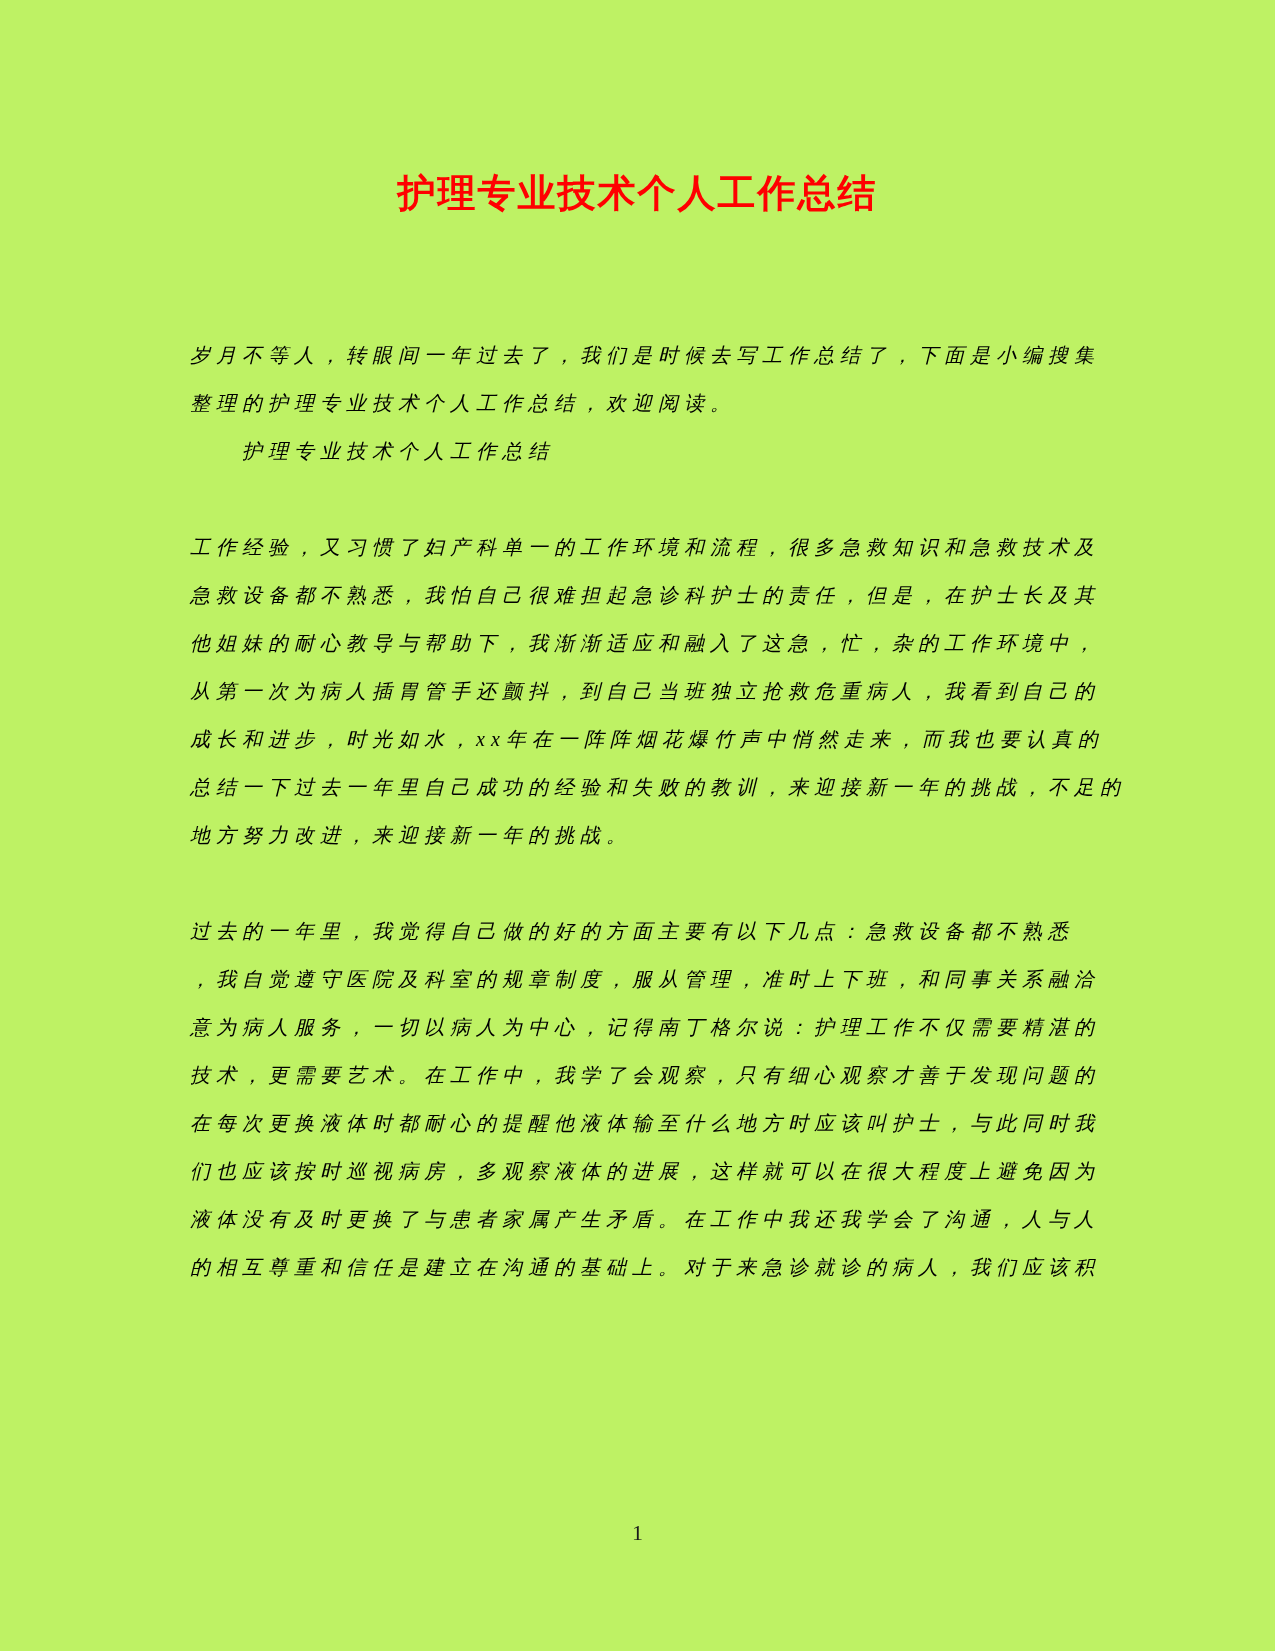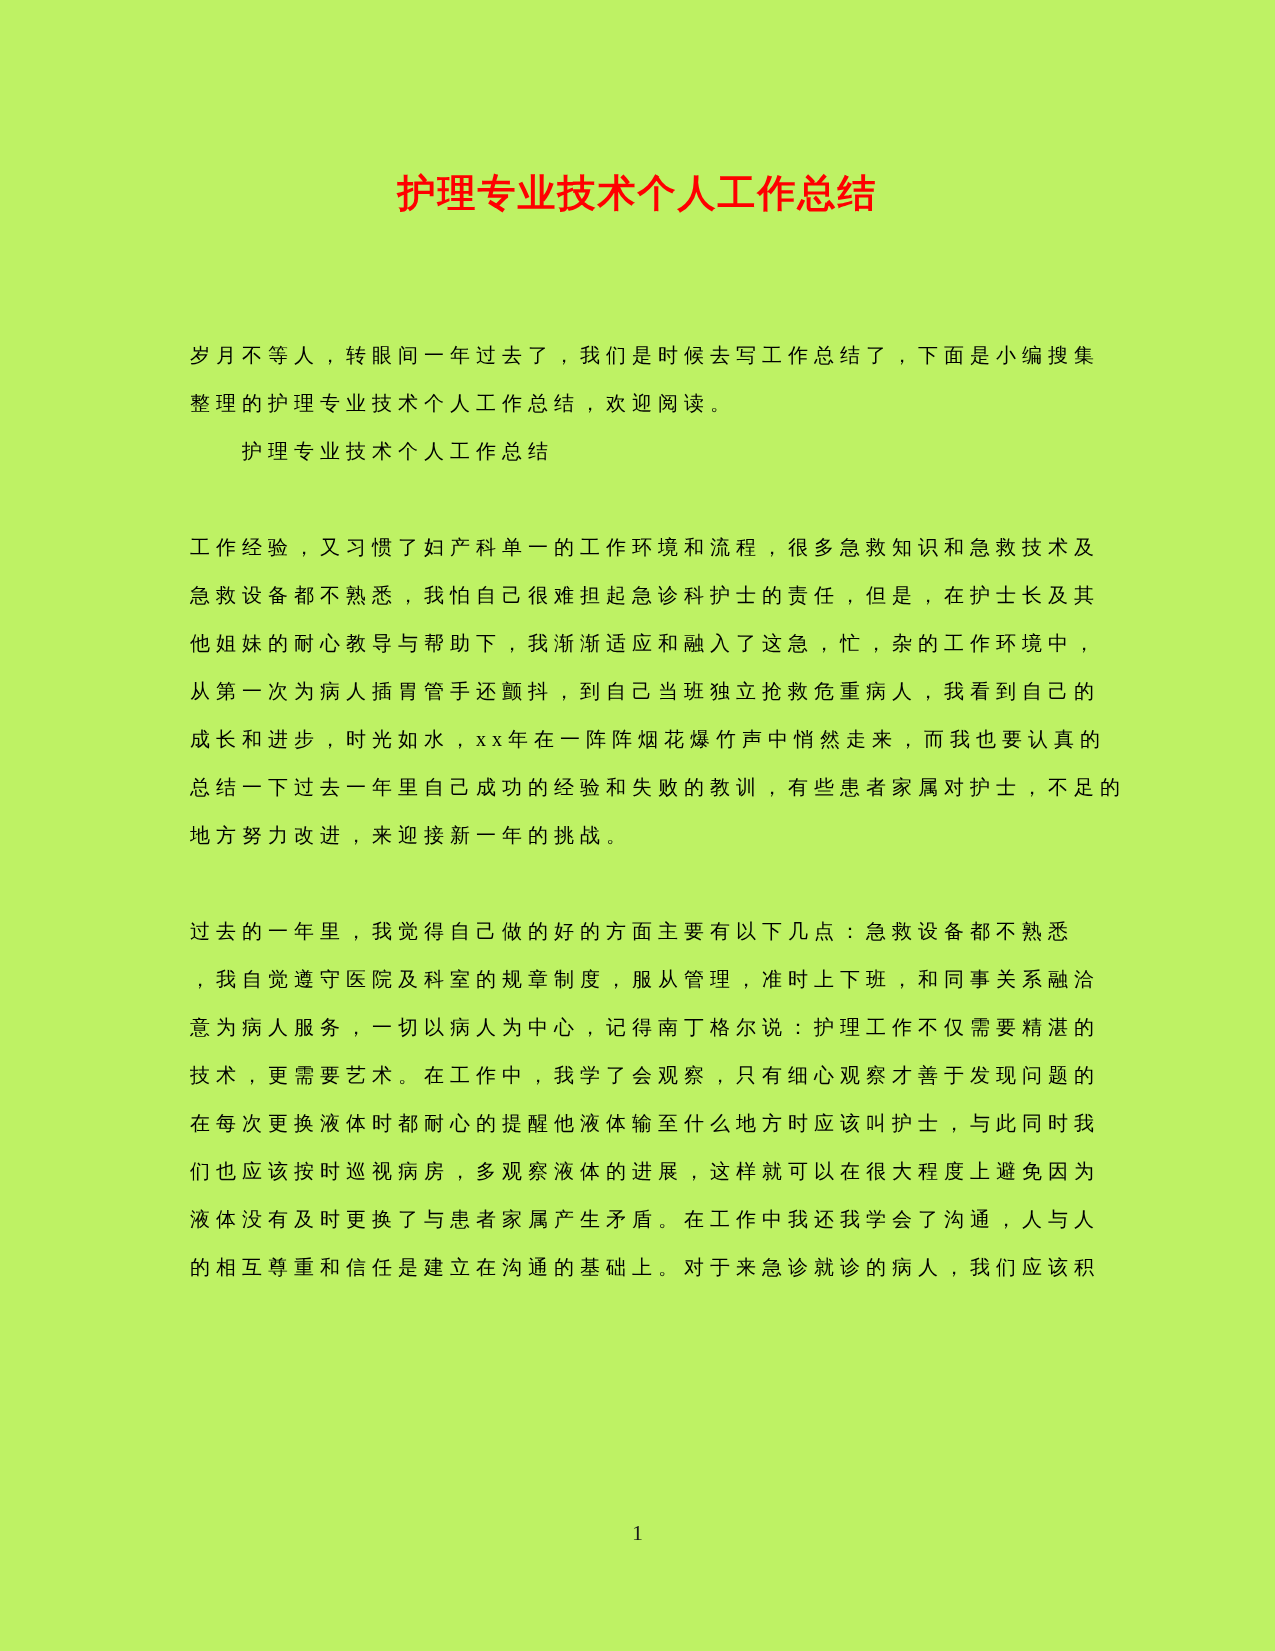--- a/index.html
+++ b/index.html
@@ -34,20 +34,21 @@
     left: 190px;
     width: 935px;
     font-family: "Liberation Serif", "DejaVu Serif", serif;
     font-size: 20px;
     line-height: 48px;
     letter-spacing: 6px;
     color: #000000;
   }
   .para {
     margin: 0;
+    font-style: italic;
   }
   .para.gap-before {
     margin-top: 48px;
   }
   .line {
     white-space: nowrap;
   }
   .line.indent {
     text-indent: 52px;
   }
@@ -76,21 +77,21 @@
       </div>
       <div class="para">
         <div class="line indent">护理专业技术个人工作总结</div>
       </div>
       <div class="para gap-before">
         <div class="line">工作经验，又习惯了妇产科单一的工作环境和流程，很多急救知识和急救技术及</div>
         <div class="line">急救设备都不熟悉，我怕自己很难担起急诊科护士的责任，但是，在护士长及其</div>
         <div class="line">他姐妹的耐心教导与帮助下，我渐渐适应和融入了这急，忙，杂的工作环境中，</div>
         <div class="line">从第一次为病人插胃管手还颤抖，到自己当班独立抢救危重病人，我看到自己的</div>
         <div class="line">成长和进步，时光如水，xx年在一阵阵烟花爆竹声中悄然走来，而我也要认真的</div>
-        <div class="line">总结一下过去一年里自己成功的经验和失败的教训，有些患者家属对护士，不足的</div>
+        <div class="line">总结一下过去一年里自己成功的经验和失败的教训，来迎接新一年的挑战，不足的</div>
         <div class="line">地方努力改进，来迎接新一年的挑战。</div>
       </div>
       <div class="para gap-before">
         <div class="line">过去的一年里，我觉得自己做的好的方面主要有以下几点：急救设备都不熟悉</div>
         <div class="line">，我自觉遵守医院及科室的规章制度，服从管理，准时上下班，和同事关系融洽</div>
         <div class="line">意为病人服务，一切以病人为中心，记得南丁格尔说：护理工作不仅需要精湛的</div>
         <div class="line">技术，更需要艺术。在工作中，我学了会观察，只有细心观察才善于发现问题的</div>
         <div class="line">在每次更换液体时都耐心的提醒他液体输至什么地方时应该叫护士，与此同时我</div>
         <div class="line">们也应该按时巡视病房，多观察液体的进展，这样就可以在很大程度上避免因为</div>
         <div class="line">液体没有及时更换了与患者家属产生矛盾。在工作中我还我学会了沟通，人与人</div>

